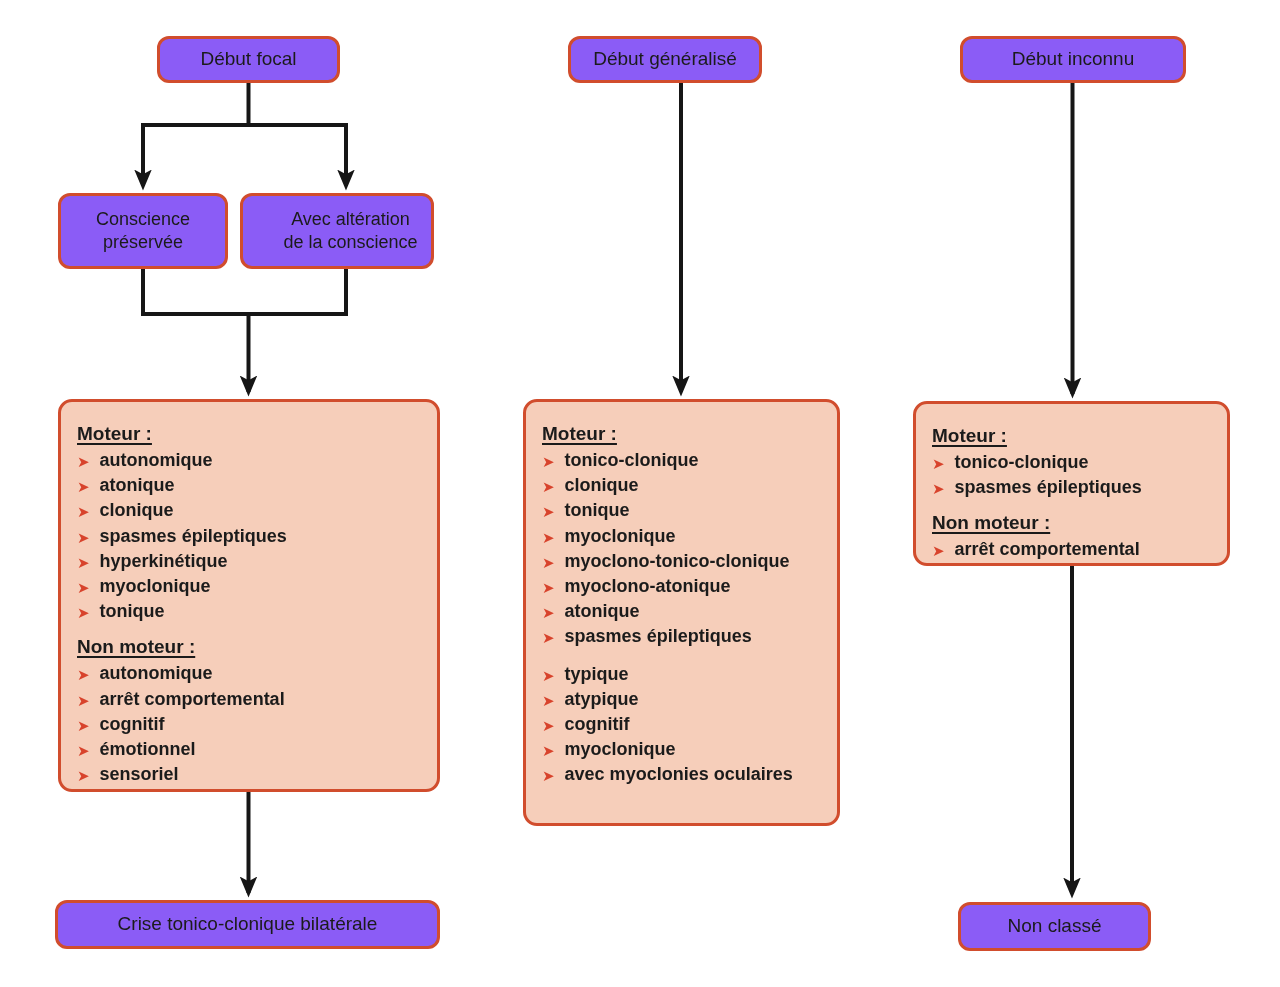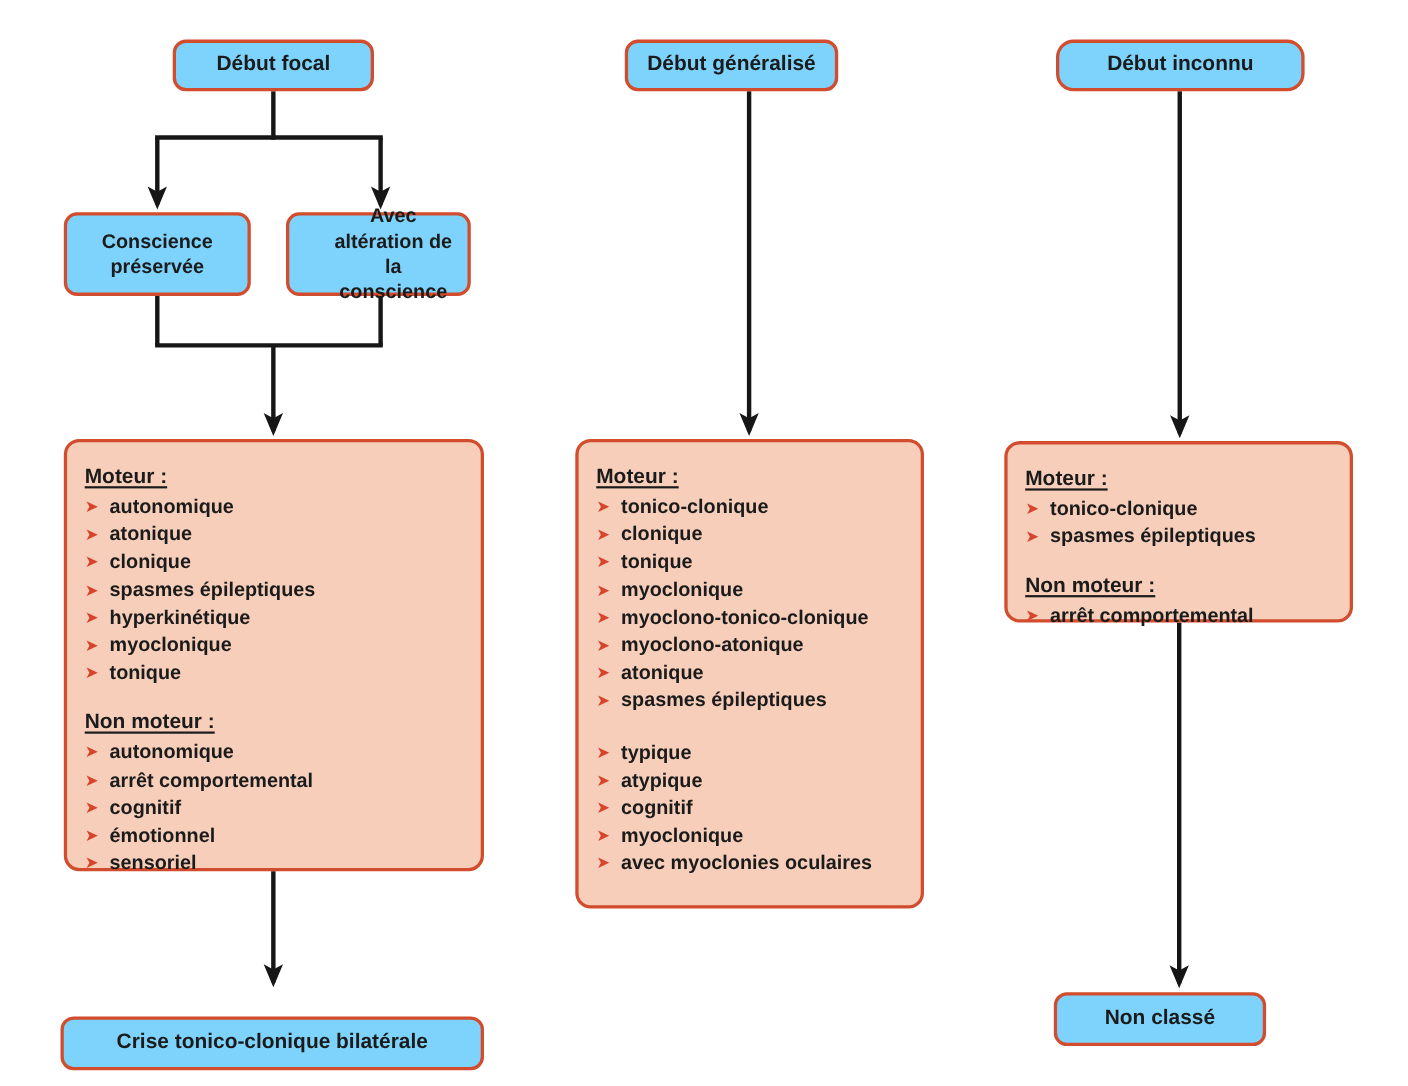--- a/index.html
+++ b/index.html
@@ -18,42 +18,42 @@
   }
   .connectors {
     position: absolute;
     left: 0; top: 0;
     width: 1280px; height: 987px;
     pointer-events: none;
   }
   .node {
     position: absolute;
     box-sizing: border-box;
-    background: #7dd3fc;
+    background: #8b5cf6;
     border: 3.5px solid #d14d2d;
     border-radius: 12px;
     display: flex;
     align-items: center;
     justify-content: center;
     text-align: center;
-    font-weight: 700;
+    font-weight: 400;
     color: #1b1b1b;
     line-height: 1.28;
   }
   .node.pill   { font-size: 19px; }
   .node.branch { font-size: 18px; padding: 4px 10px; }
   .content-box {
     position: absolute;
     box-sizing: border-box;
     background: #f6ceba;
     border: 3.5px solid #d14d2d;
     border-radius: 14px;
     padding: 21px 16px 10px 16px;
   }
-  .section + .section { margin-top: 22px; }
+  .section + .section { margin-top: 12px; }
   .section-title {
     font-size: 19px;
     font-weight: 700;
     text-decoration: underline;
     text-decoration-thickness: 2px;
     text-underline-offset: 3px;
     margin-bottom: 3px;
     color: #1b1b1b;
   }
   ul.item-list {
@@ -106,21 +106,21 @@
 
       <path d="M1072.5,83 V394" marker-end="url(#arrow)"></path>
       <path d="M1072,566 V894" marker-end="url(#arrow)"></path>
     </g>
   </svg>
 
   <div class="node pill" style="left:157px; top:36px; width:183px; height:47px;">Début focal</div>
 
   <div class="node branch" style="left:58px; top:193px; width:170px; height:76px;">Conscience préservée</div>
 
-  <div class="node branch" style="left:260px; top:193px; width:168px; height:76px;padding-left:37px;">Avec altération de la conscience</div>
+  <div class="node branch" style="left:240px; top:193px; width:194px; height:76px;padding-left:37px;">Avec altération de la conscience</div>
 
   <div class="content-box" style="left:58px; top:399px; width:382px; height:393px;">
     <div class="section">
       <div class="section-title">Moteur :</div>
       <ul class="item-list">
           <li>
             <span class="bullet">➤</span>
             <span>autonomique</span>
           </li>
           <li>
@@ -169,21 +169,21 @@
             <span>émotionnel</span>
           </li>
           <li>
             <span class="bullet">➤</span>
             <span>sensoriel</span>
           </li>
         </ul>
     </div>
   </div>
 
-  <div class="node pill" style="left:55px; top:924px; width:385px; height:49px;">Crise tonico-clonique bilatérale</div>
+  <div class="node pill" style="left:55px; top:900px; width:385px; height:49px;">Crise tonico-clonique bilatérale</div>
 
   <div class="node pill" style="left:568px; top:36px; width:194px; height:47px;">Début généralisé</div>
 
   <div class="content-box" style="left:523px; top:399px; width:317px; height:427px;">
     <div class="section">
       <div class="section-title">Moteur :</div>
       <ul class="item-list">
           <li>
             <span class="bullet">➤</span>
             <span>tonico-clonique</span>
@@ -237,21 +237,21 @@
             <span>myoclonique</span>
           </li>
           <li>
             <span class="bullet">➤</span>
             <span>avec myoclonies oculaires</span>
           </li>
         </ul>
     </div>
   </div>
 
-  <div class="node pill" style="left:960px; top:36px; width:226px; height:47px;border-radius:16px;">Début inconnu</div>
+  <div class="node pill" style="left:960px; top:36px; width:226px; height:47px;">Début inconnu</div>
 
   <div class="content-box" style="left:913px; top:401px; width:317px; height:165px;">
     <div class="section">
       <div class="section-title">Moteur :</div>
       <ul class="item-list">
           <li>
             <span class="bullet">➤</span>
             <span>tonico-clonique</span>
           </li>
           <li>

